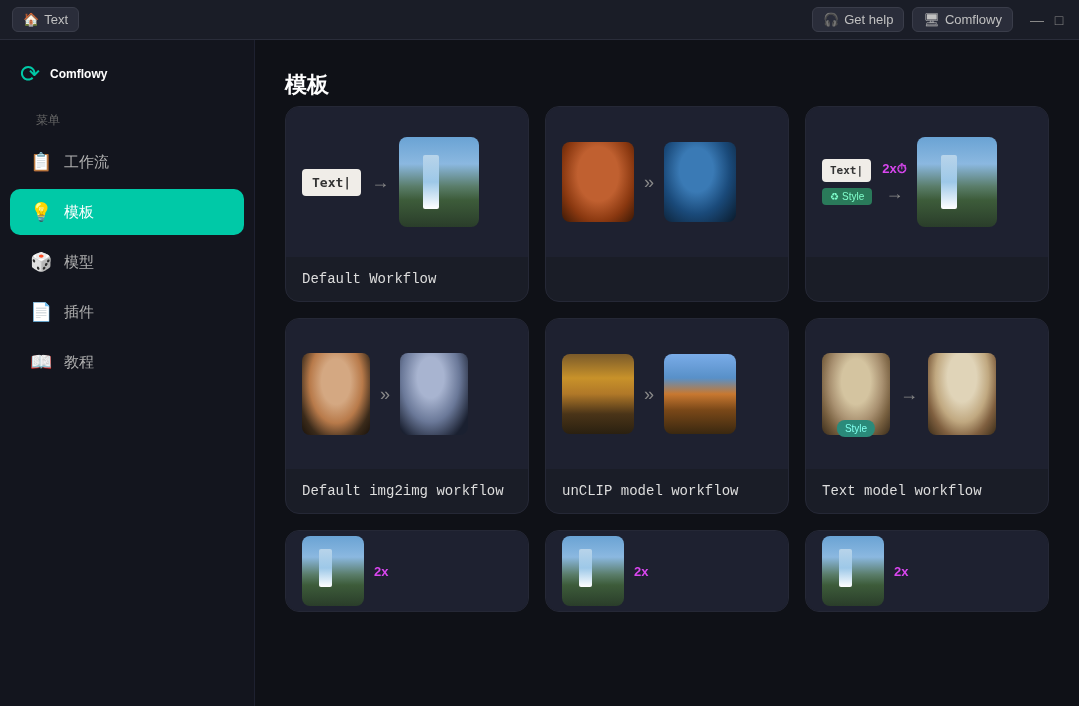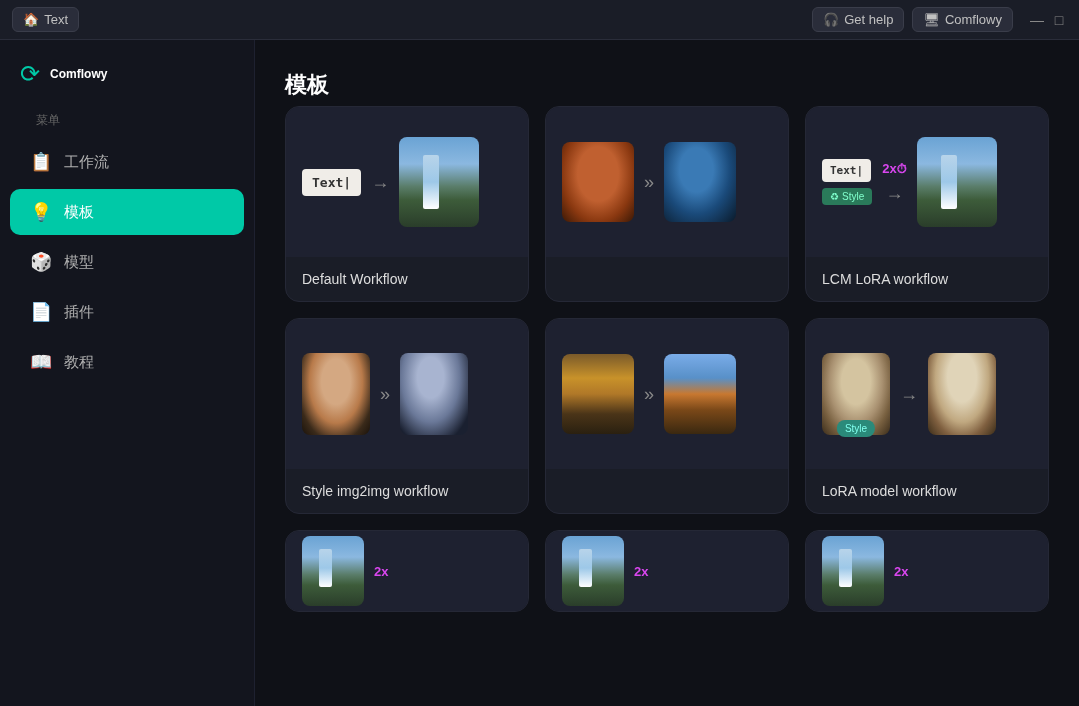--- a/index.html
+++ b/index.html
@@ -183,20 +183,21 @@
       background: #1e2130;
       position: relative;
       overflow: hidden;
     }
 
     .card-label {
       padding: 14px 16px;
       font-size: 14px;
       color: #ddd;
       font-weight: 500;
+      font-family: Liberation Mono, monospace;
     }
     .text-box {
       background: #f0ede8;
       color: #333;
       font-size: 13px;
       padding: 6px 10px;
       border-radius: 4px;
       font-family: monospace;
       font-weight: 600;
     }
@@ -417,56 +418,56 @@
                 <span>Style</span>
               </div>
             </div>
             <div class="preview-col" style="align-items:center">
               <span class="multiplier">2x⏱</span>
               <span class="arrow">→</span>
             </div>
             <div class="mountain-img"></div>
           </div>
         </div>
-        <div class="card-label">LCM LoRA workflow</div>
       </div>
 
       <div class="template-card">
         <div class="card-preview">
           <div class="preview-row">
             <div class="person-img-1"></div>
             <span class="double-arrow">»</span>
             <div class="person-img-2"></div>
           </div>
         </div>
-        <div class="card-label">Style img2img workflow</div>
+        <div class="card-label">Default img2img workflow</div>
       </div>
 
       <div class="template-card">
         <div class="card-preview">
           <div class="preview-row">
             <div class="city-img-1"></div>
             <span class="double-arrow">»</span>
             <div class="city-img-2"></div>
           </div>
         </div>
+        <div class="card-label">unCLIP model workflow</div>
       </div>
 
       <div class="template-card">
         <div class="card-preview">
           <div class="preview-row">
             <div style="position:relative">
               <div class="statue-img-1"></div>
               <div class="style-badge" style="position:absolute;bottom:-2px;left:50%;transform:translateX(-50%)">Style</div>
             </div>
             <span class="arrow">→</span>
             <div class="statue-img-2"></div>
           </div>
         </div>
-        <div class="card-label">LoRA model workflow</div>
+        <div class="card-label">Text model workflow</div>
       </div>
 
       <div class="template-card">
         <div class="card-preview" style="height:80px">
           <div class="preview-row">
             <div class="mountain-sm"></div>
             <span class="multiplier">2x</span>
           </div>
         </div>
       </div>

